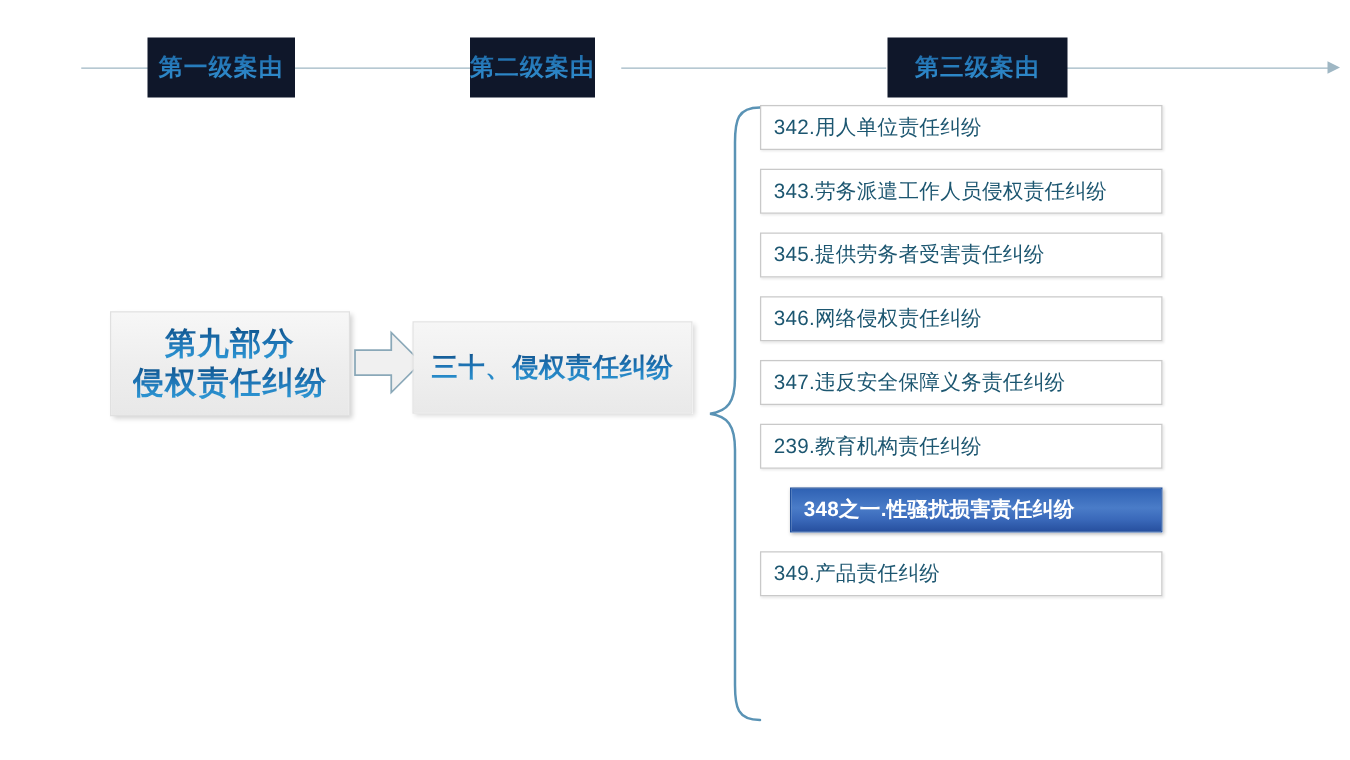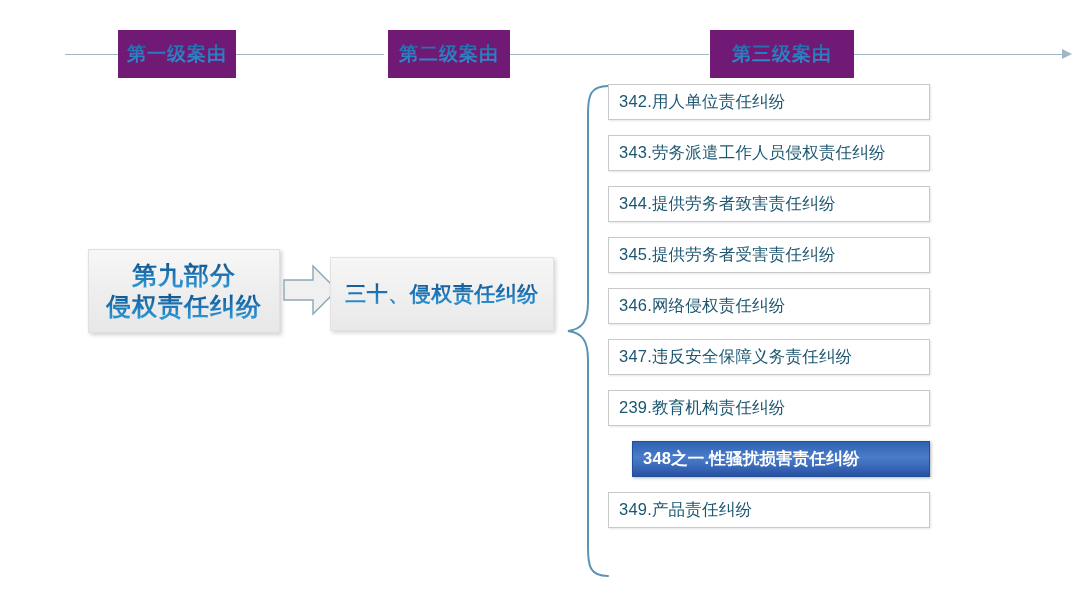--- a/index.html
+++ b/index.html
@@ -34,21 +34,21 @@
     left: 1062px;
     width: 0; height: 0;
     border-top: 5px solid transparent;
     border-bottom: 5px solid transparent;
     border-left: 10px solid #9fb7c4;
   }
   .level-label-wrap {
     position: absolute;
     top: 30px;
     height: 48px;
-    background: #701a75;
+    background: #0f172a;
   }
   .level-label-text {
     width: 100%;
     height: 100%;
     display: flex;
     align-items: center;
     justify-content: center;
     font-size: 19px;
     font-weight: bold;
     letter-spacing: 1px;
@@ -172,21 +172,21 @@
 <div class="header-rail">
   <div class="rail-line" style="left:65px; width:60px;"></div>
   <div class="rail-line" style="left:232px; width:152px;"></div>
   <div class="rail-line" style="left:497px; width:212px;"></div>
   <div class="rail-line" style="left:829px; width:235px;"></div>
   <div class="rail-arrowhead"></div>
 
   <div class="level-label-wrap" style="left:118px; width:118px;">
     <div class="level-label-text">第一级案由</div>
   </div>
-  <div class="level-label-wrap" style="left:388px; width:122px;">
+  <div class="level-label-wrap" style="left:376px; width:100px;">
     <div class="level-label-text">第二级案由</div>
   </div>
   <div class="level-label-wrap" style="left:710px; width:144px;">
     <div class="level-label-text">第三级案由</div>
   </div>
 </div>
 
 <div class="part-box">
   <div class="part-line">第九部分</div>
   <div class="part-line">侵权责任纠纷</div>
@@ -210,23 +210,20 @@
 </div>
 
 <div class="lvl3-list">
   <div class="lvl3-item">
     <span class="label">342.用人单位责任纠纷</span>
   </div>
   <div class="lvl3-item">
     <span class="label">343.劳务派遣工作人员侵权责任纠纷</span>
   </div>
   <div class="lvl3-item">
-    <span class="label">344.提供劳务者致害责任纠纷</span>
-  </div>
-  <div class="lvl3-item">
     <span class="label">345.提供劳务者受害责任纠纷</span>
   </div>
   <div class="lvl3-item">
     <span class="label">346.网络侵权责任纠纷</span>
   </div>
   <div class="lvl3-item">
     <span class="label">347.违反安全保障义务责任纠纷</span>
   </div>
   <div class="lvl3-item">
     <span class="label">239.教育机构责任纠纷</span>

